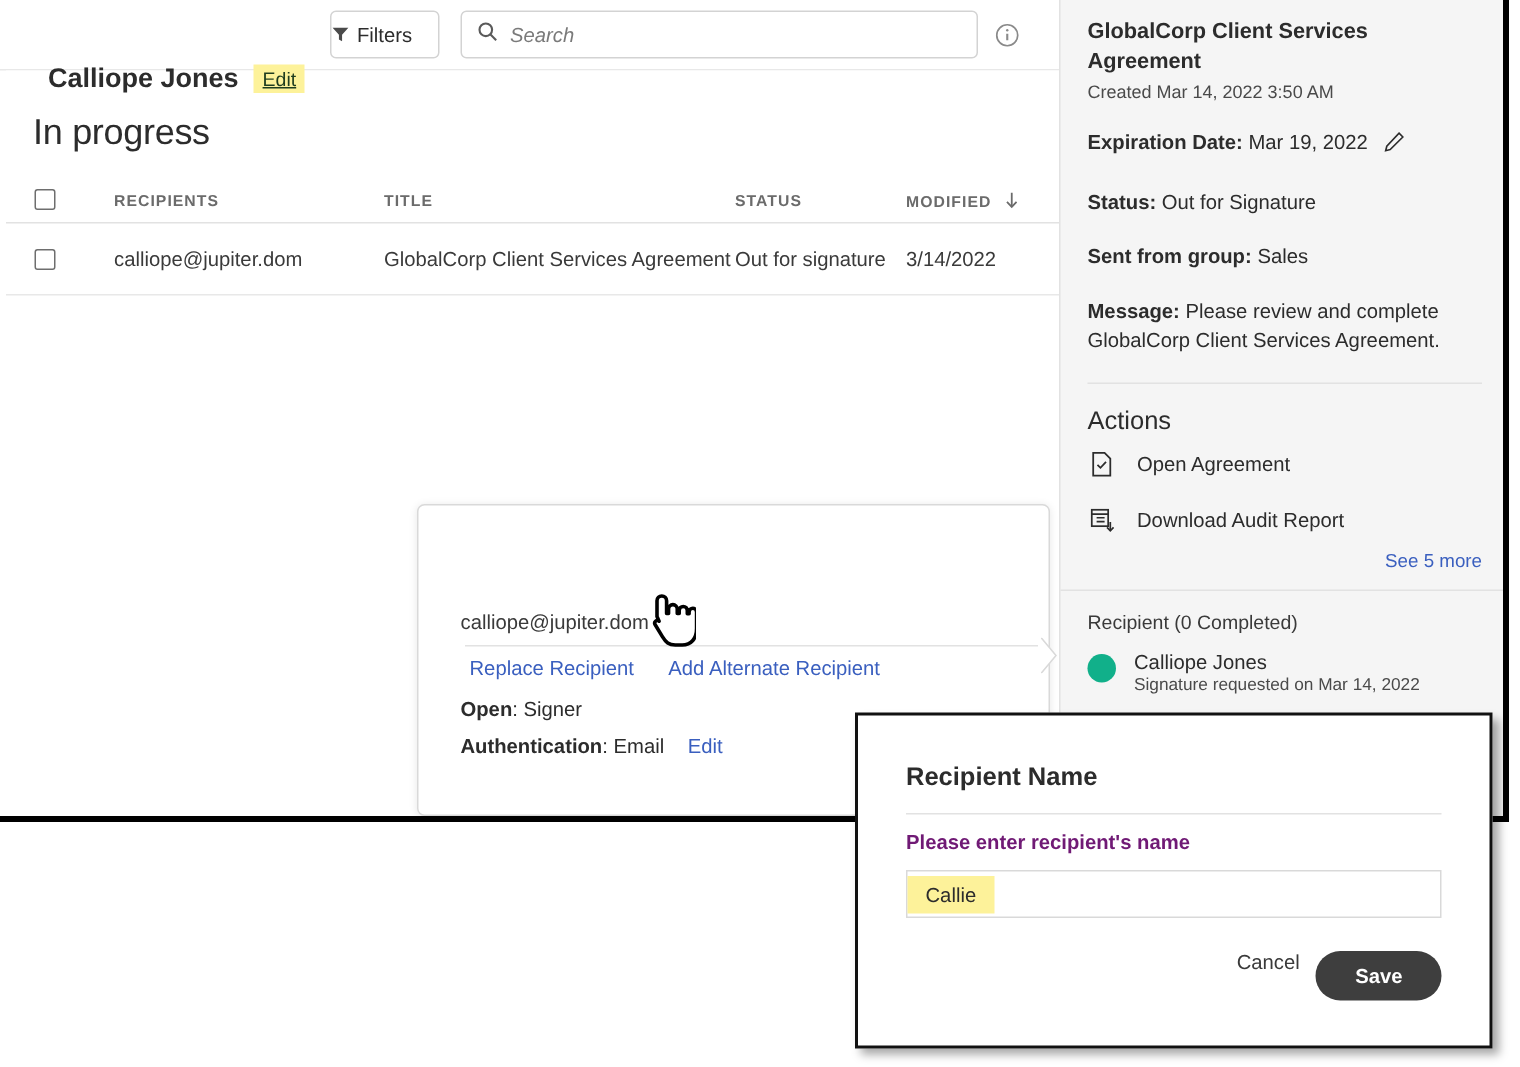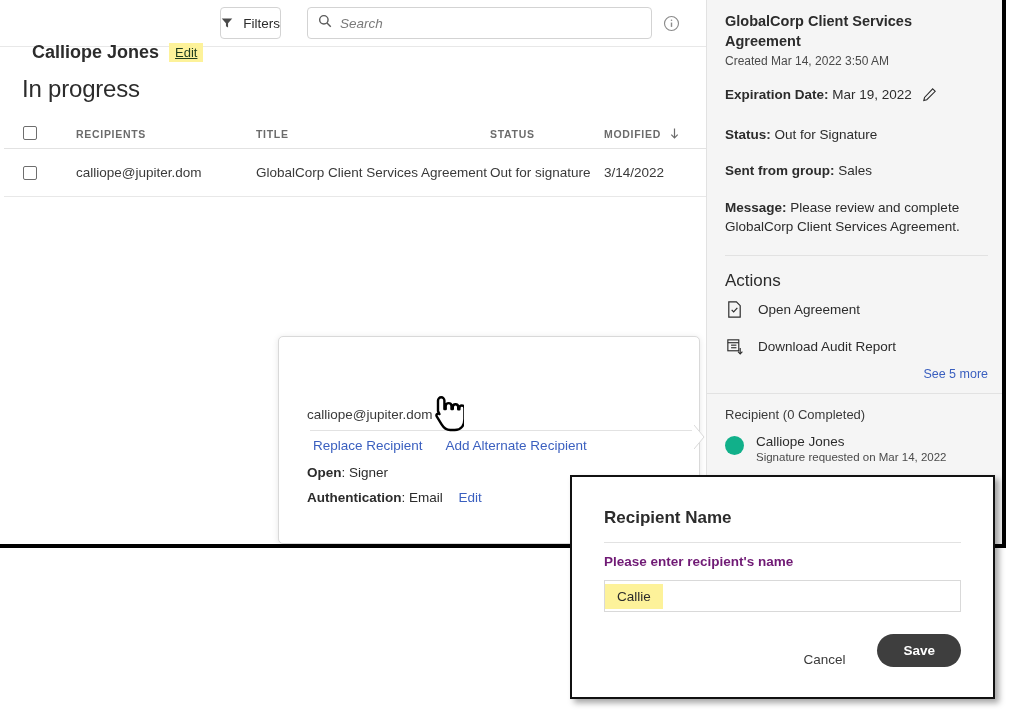--- a/index.html
+++ b/index.html
@@ -17,23 +17,23 @@
     background: #ffffff; overflow: hidden;
     border-bottom: 4px solid #000; border-right: 4px solid #000;
   }
 
   
   .toolbar {
     position: absolute; left:0; top:0; width: 706px; height: 47px;
     border-bottom: 1px solid #e8e8e8; background:#fff;
   }
   .filters-btn {
-    position:absolute; left:220px; top:7px; width:61px; height:32px;
+    position:absolute; left:220px; top:7px; width:73px; height:32px;
     border:1px solid #d3d3d3; border-radius:4px; background:#fff;
-    display:flex; align-items:center; justify-content:space-between; gap:5px;
+    display:flex; align-items:center; justify-content:flex-start; gap:5px;
     font-size:13.5px; color:#2c2c2c; cursor:pointer;
   }
   .funnel-icon { display:block; width:12px; height:12px; }
   .search-box {
     position:absolute; left:307px; top:7px; width:345px; height:32px;
     border:1px solid #d3d3d3; border-radius:4px; background:#fff;
     display:flex; align-items:center; padding-left:10px; gap:8px;
   }
   .search-ph { font-size:13.5px; color:#7a7a7a; font-style:italic;text-align:right; }
   .info-icon { position:absolute; left:663px; top:15px; width:17px; height:17px; cursor:pointer; }
@@ -133,21 +133,21 @@
   .modal-title { font-size:17px; font-weight:700; color:#2c2c2c; padding:31px 32px 0 32px; }
   .modal-rule { height:1px; background:#e2e2e2; margin:14px 32px 0 32px; }
   .modal-sub { font-size:13.5px; color:#701a75; padding:11px 32px 0 32px;font-weight:bold; }
   .modal-input {
     margin:11px 32px 0 32px; height:32px; border:1px solid #d9d9d9; background:#fff;
     display:flex; align-items:center; cursor:text;
   }
   .modal-input .val {
     background:#fdf29a; padding:5px 12px; font-size:13.5px; color:#2c2c2c;
   }
-  .modal-btns { display:flex; justify-content:flex-end; align-items:flex-end; gap:32px; padding:22px 32px 0 32px; }
+  .modal-btns { display:flex; justify-content:flex-end; align-items:flex-start; gap:11px; padding:22px 32px 0 32px; }
   .btn-cancel { font-size:13.5px; color:#3a3a3a; cursor:pointer; background:none; border:none; font-family:inherit; }
   .btn-save {
     background:#3e3e3e; color:#fff; border:none; border-radius:17px;
     padding:9px 26px; font-size:13.5px; font-weight:700; cursor:pointer; font-family:inherit;
   }
 </style>
 </head>
 <body>
 
 <div id="root">

